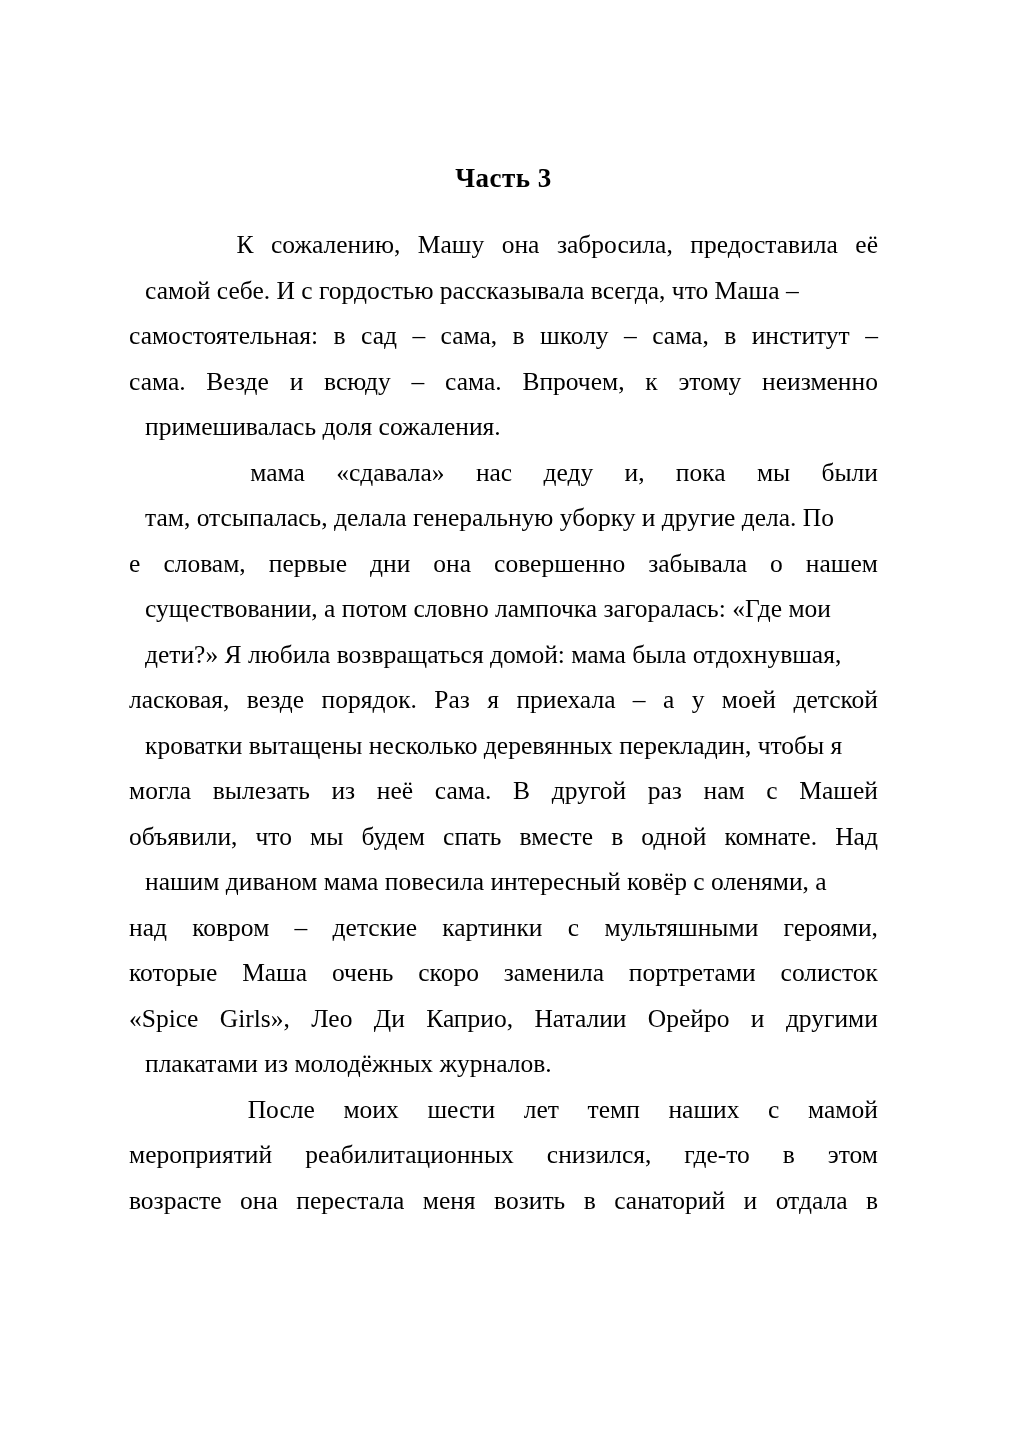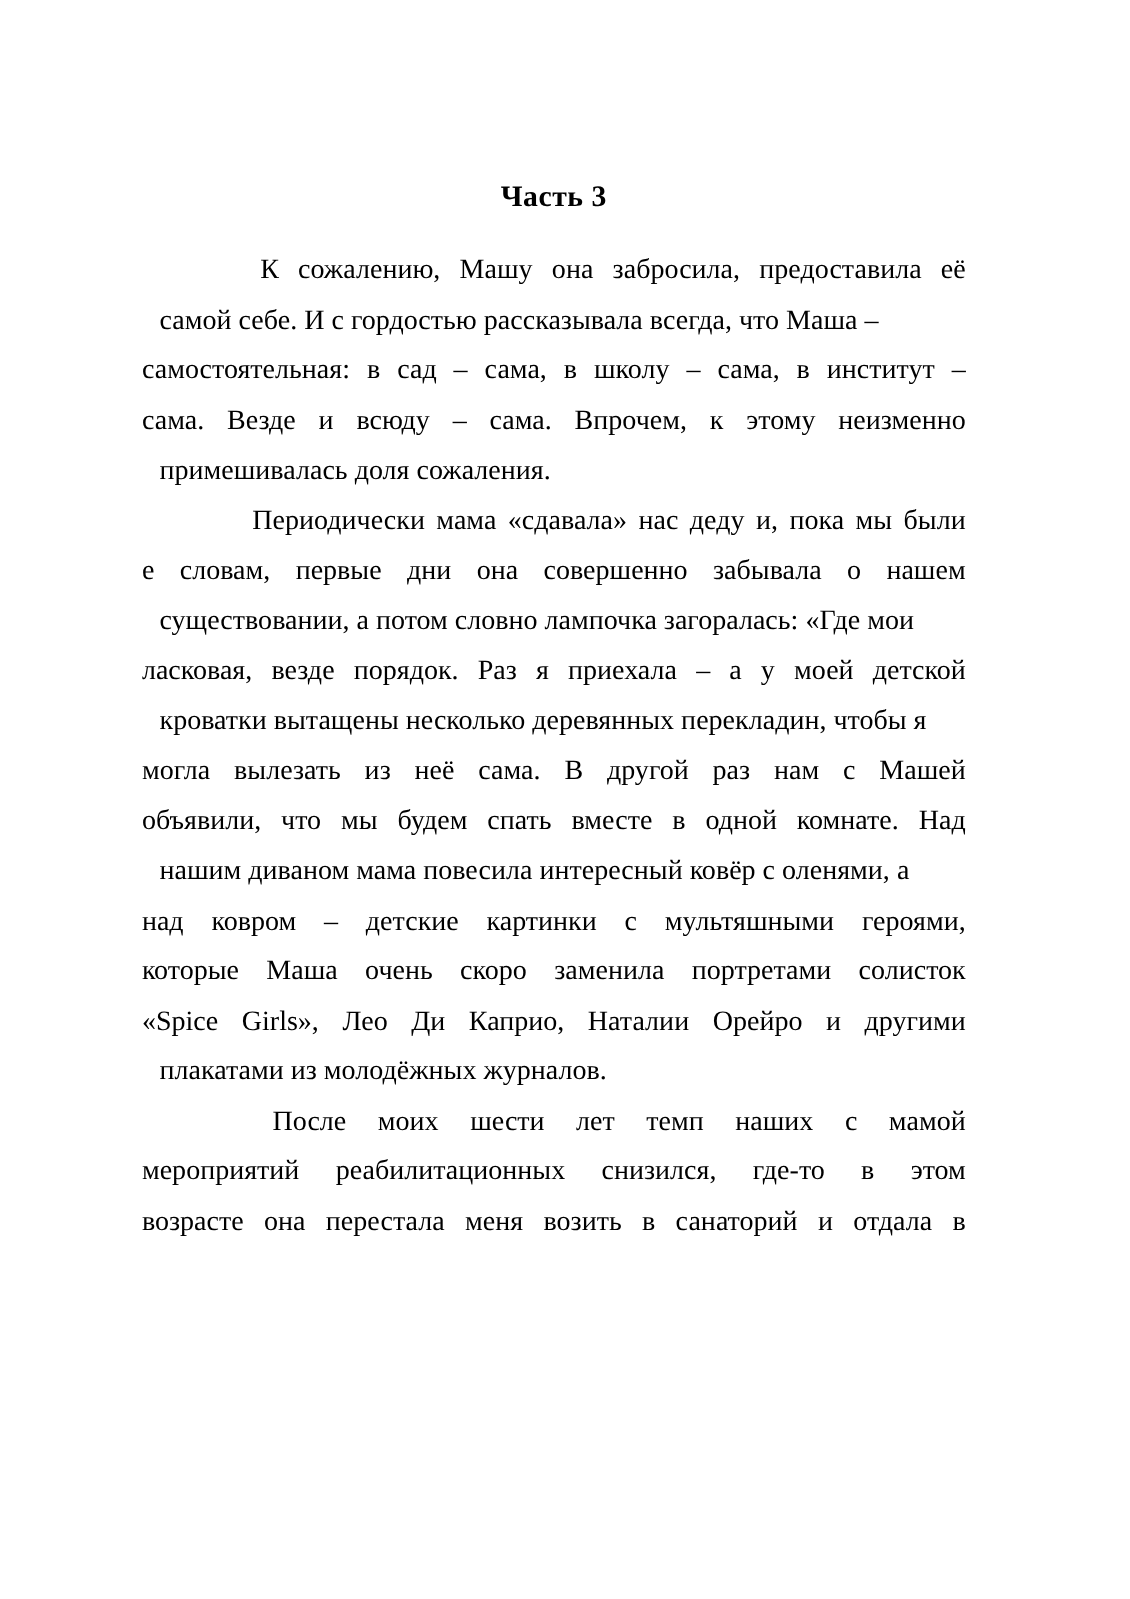--- a/index.html
+++ b/index.html
@@ -133,42 +133,43 @@
           <span class="w">сама.</span>
           <span class="w">Впрочем,</span>
           <span class="w">к</span>
           <span class="w">этому</span>
           <span class="w">неизменно</span>
         </span>
         <span class="ln natural">примешивалась доля сожаления.</span>
       </p>
       <p class="para">
         <span class="ln just indent">
-          <span class="w">Периодически</span>
           <span class="w">мама</span>
           <span class="w">«сдавала»</span>
           <span class="w">нас</span>
           <span class="w">деду</span>
           <span class="w">и,</span>
           <span class="w">пока</span>
           <span class="w">мы</span>
           <span class="w">были</span>
         </span>
+        <span class="ln natural">там, отсыпалась, делала генеральную уборку и другие дела. По</span>
         <span class="ln just">
           <span class="w">е</span>
           <span class="w">словам,</span>
           <span class="w">первые</span>
           <span class="w">дни</span>
           <span class="w">она</span>
           <span class="w">совершенно</span>
           <span class="w">забывала</span>
           <span class="w">о</span>
           <span class="w">нашем</span>
         </span>
         <span class="ln natural">существовании, а потом словно лампочка загоралась: «Где мои</span>
+        <span class="ln natural">дети?» Я любила возвращаться домой: мама была отдохнувшая,</span>
         <span class="ln just">
           <span class="w">ласковая,</span>
           <span class="w">везде</span>
           <span class="w">порядок.</span>
           <span class="w">Раз</span>
           <span class="w">я</span>
           <span class="w">приехала</span>
           <span class="w">–</span>
           <span class="w">а</span>
           <span class="w">у</span>

